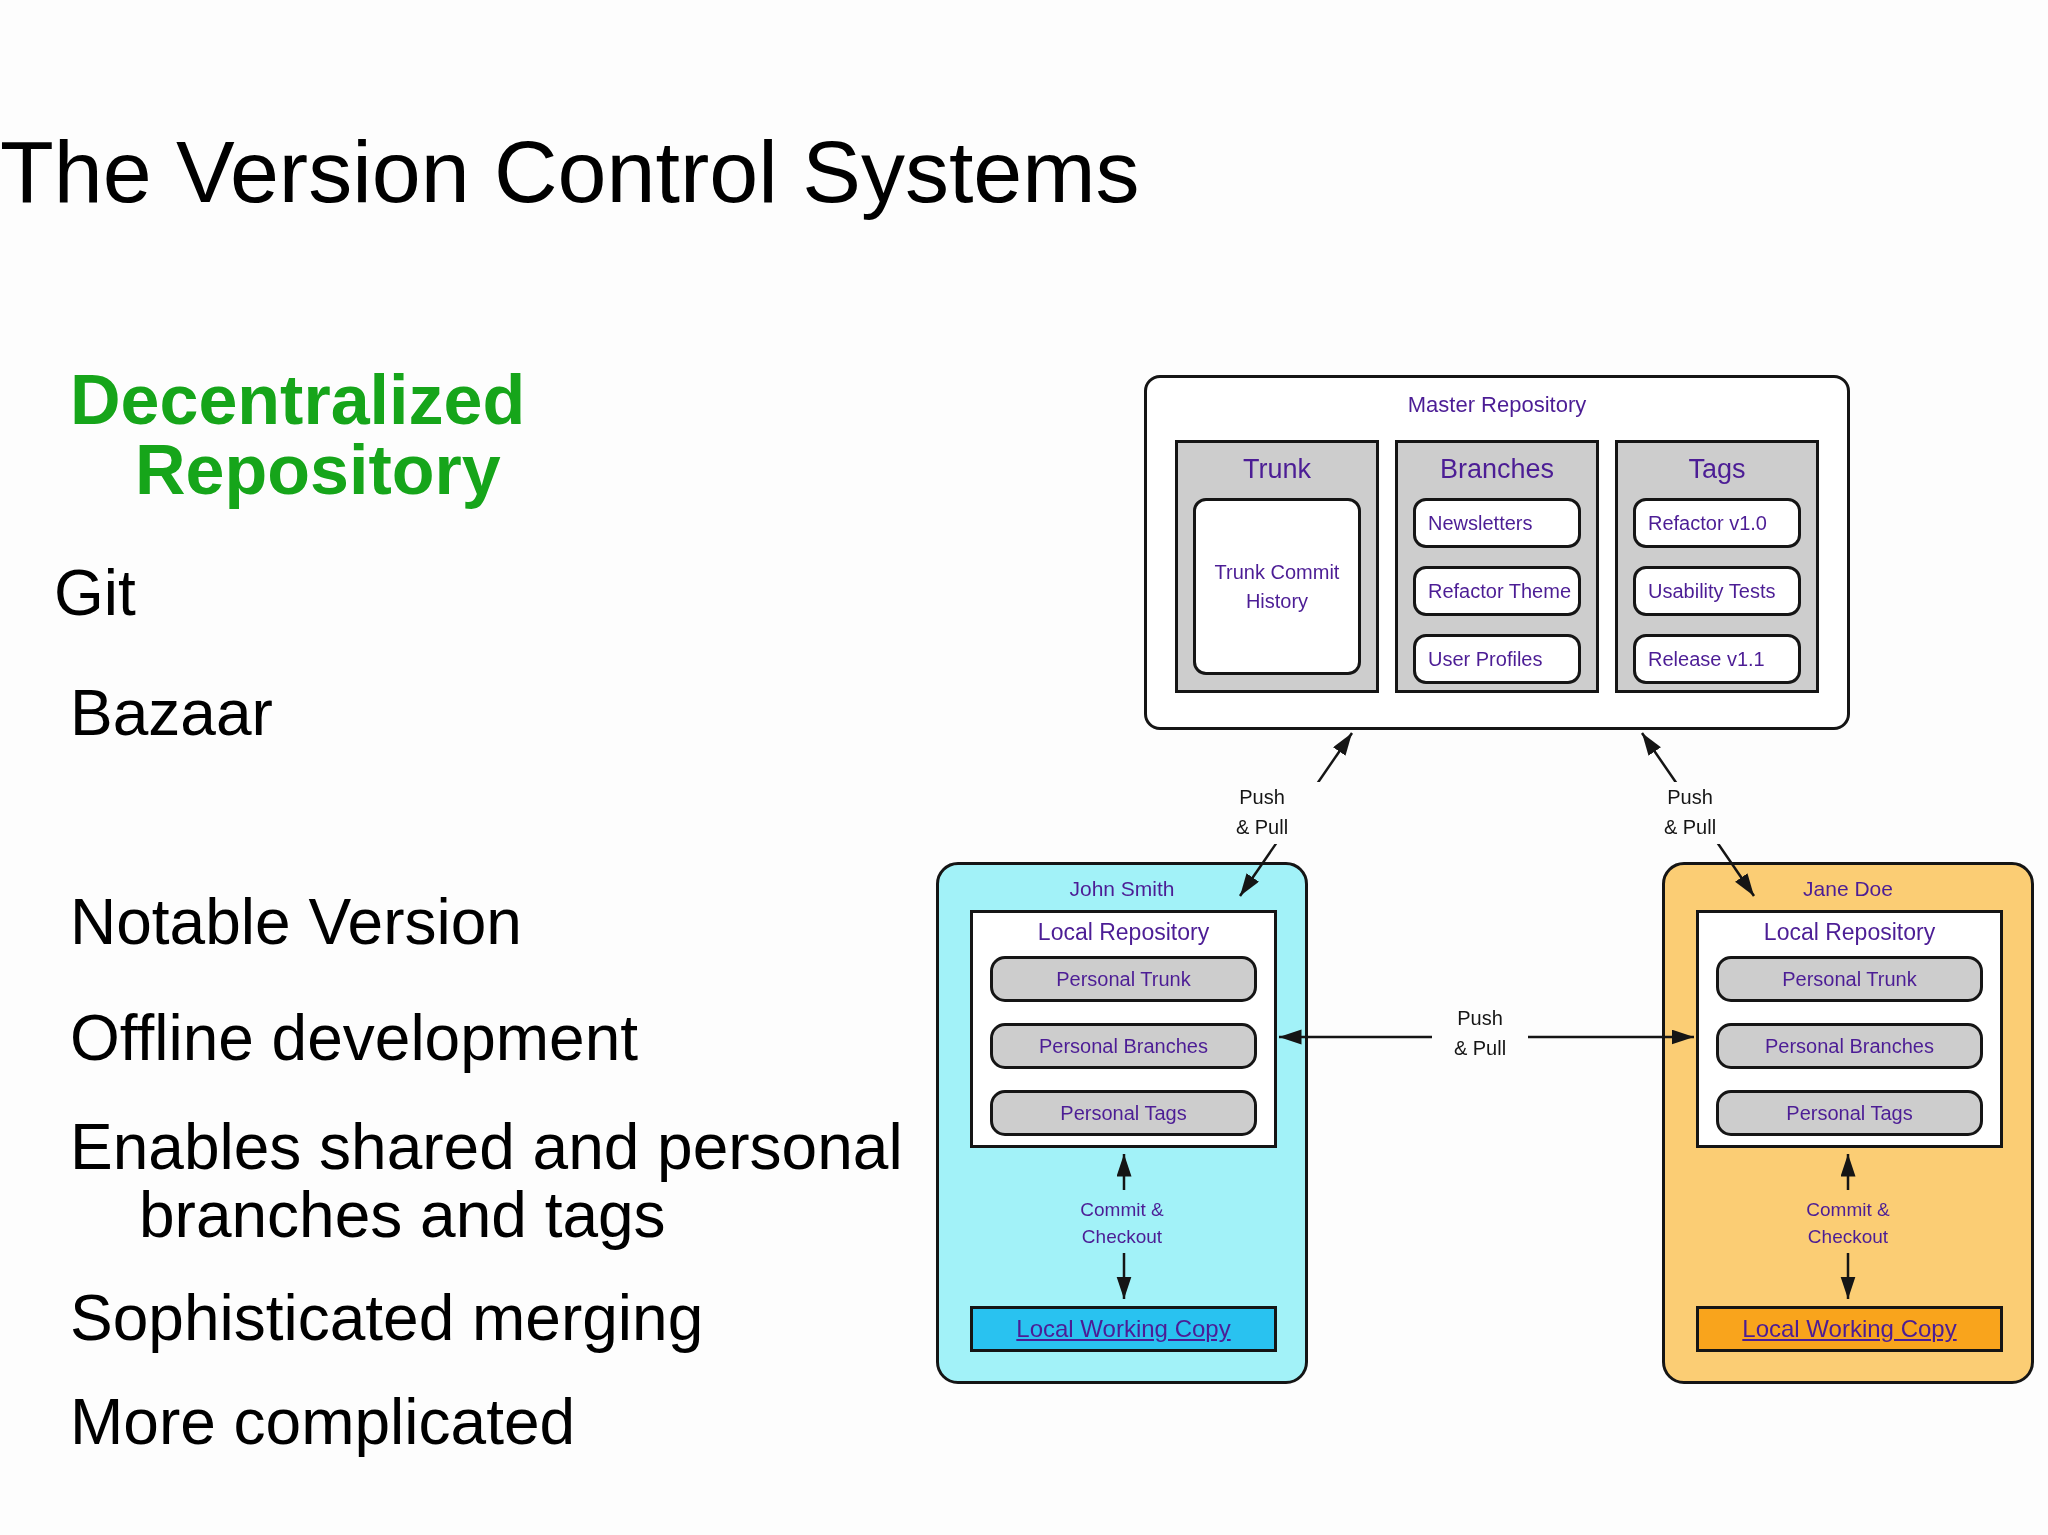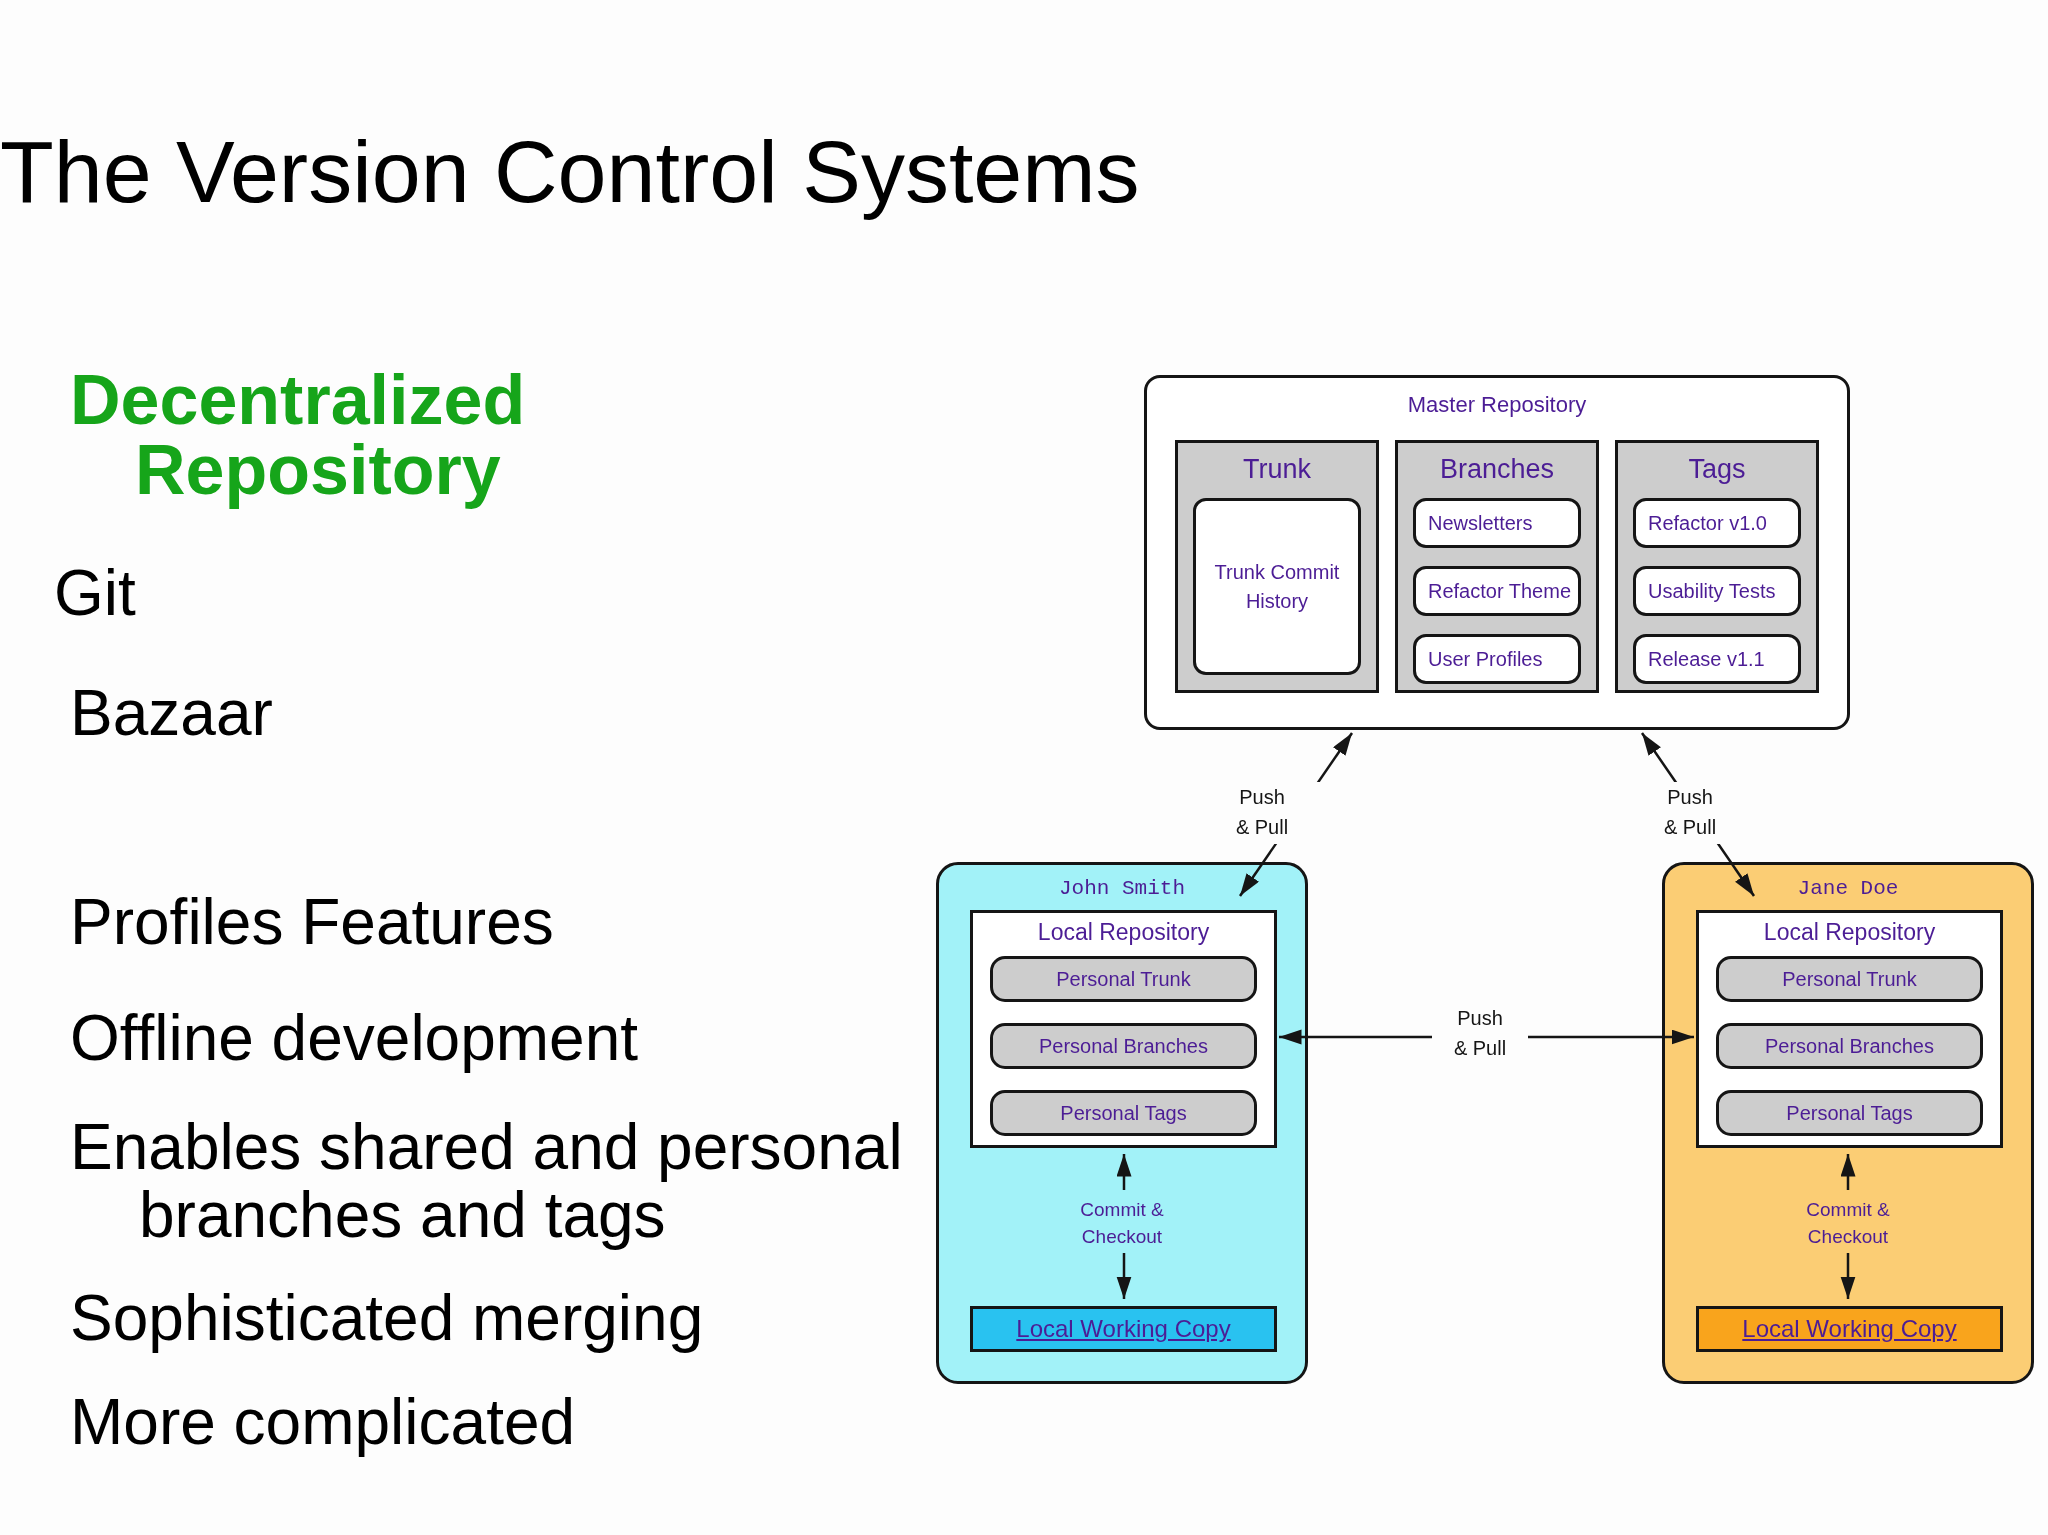--- a/index.html
+++ b/index.html
@@ -33,21 +33,21 @@
           display:flex; align-items:center; padding:0 12px; font-size:20px; margin-bottom:18px; }
   .col .cell:last-child { margin-bottom:0; }
   .cell.fill { flex:1; height:auto; justify-content:center; text-align:center;
                padding:8px 14px; white-space:normal; line-height:1.45; }
 
   
   .local { position:absolute; top:862px; width:372px; height:522px;
            border:3px solid #151515; border-radius:22px; }
   .local.john { left:936px;  background:var(--john-bg,#a2f2f8); }
   .local.jane { left:1662px; background:var(--jane-bg,#fbcd74); }
-  .owner { position:absolute; top:12px; left:0; right:0; text-align:center; font-size:21px;font-family:Liberation Mono, monospace; }
+  .owner { position:absolute; top:12px; left:0; right:0; text-align:center; font-size:21px; }
   .lrepo { position:absolute; left:31px; top:45px; width:307px; height:238px;
            background:#fff; border:3px solid #151515; display:flex; flex-direction:column; padding-top:6px; }
   .lrepo-title { text-align:center; font-size:23px; margin-bottom:10px; }
   .pcell { width:267px; height:46px; flex:none; margin:0 auto 21px;
            background:var(--box-gray,#cdcdcd); border:3px solid #151515; border-radius:15px;
            display:flex; align-items:center; justify-content:center; font-size:20px; }
   .lrepo .pcell:last-child { margin-bottom:0; }
   .commit-label { position:absolute; top:331px; left:0; right:0; text-align:center;
                   font-size:19px; line-height:27px; }
   .wcopy { position:absolute; left:31px; top:441px; width:307px; height:46px;
@@ -69,21 +69,21 @@
 <div class="slide">
 
   <div class="abs slide-title">The Version Control Systems</div>
 
   <div class="abs green-line" style="left:70px;top:365px;">Decentralized</div>
   <div class="abs green-line" style="left:135px;top:435px;">Repository</div>
 
   <div class="abs body-line" style="left:54px;top:561px;">Git</div>
   <div class="abs body-line" style="left:70px;top:681px;">Bazaar</div>
 
-  <div class="abs body-line" style="left:70px;top:890px;">Profiles Features</div>
+  <div class="abs body-line" style="left:70px;top:890px;">Notable Version</div>
   <div class="abs body-line" style="left:70px;top:1006px;">Offline development</div>
   <div class="abs body-line" style="left:70px;top:1115px;">Enables shared and personal</div>
   <div class="abs body-line" style="left:139px;top:1183px;">branches and tags</div>
   <div class="abs body-line" style="left:70px;top:1286px;">Sophisticated merging</div>
   <div class="abs body-line" style="left:70px;top:1390px;">More complicated</div>
 
   <div class="abs master ink">
     <div class="master-title">Master Repository</div>
     <div class="cols">
 

